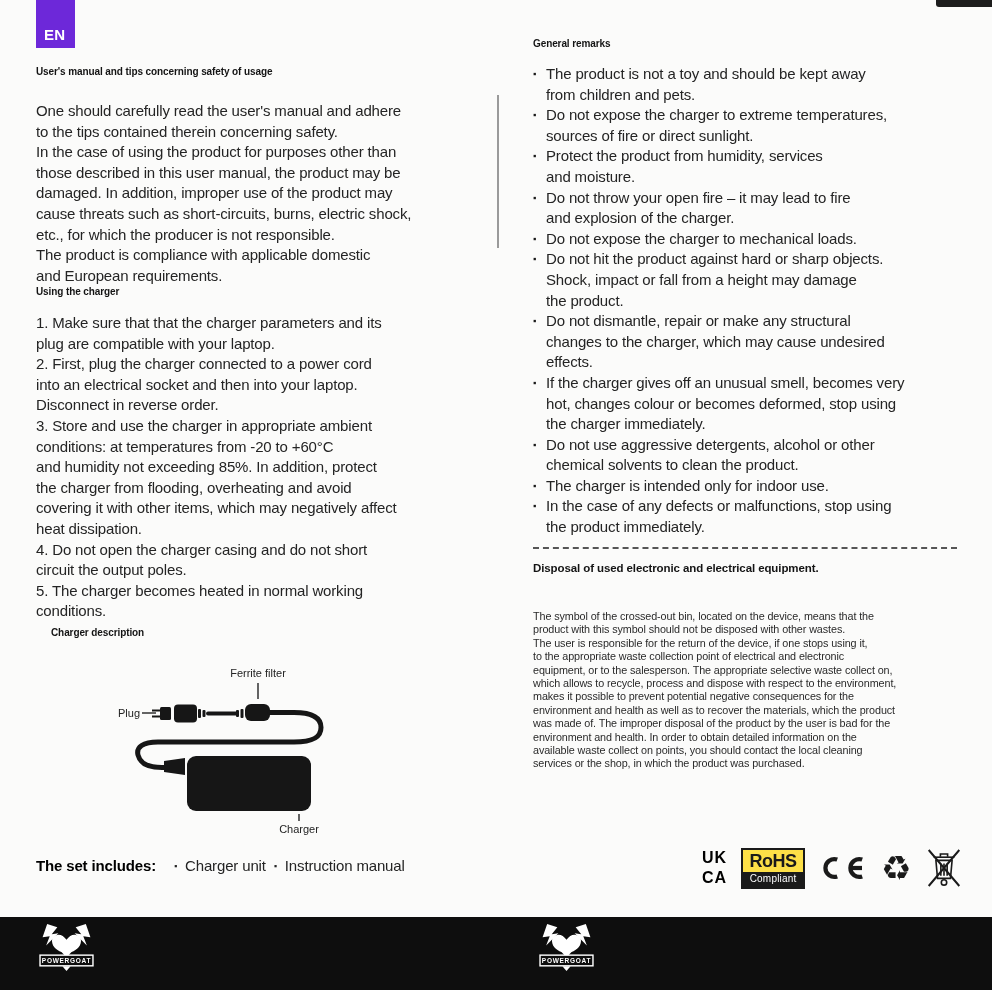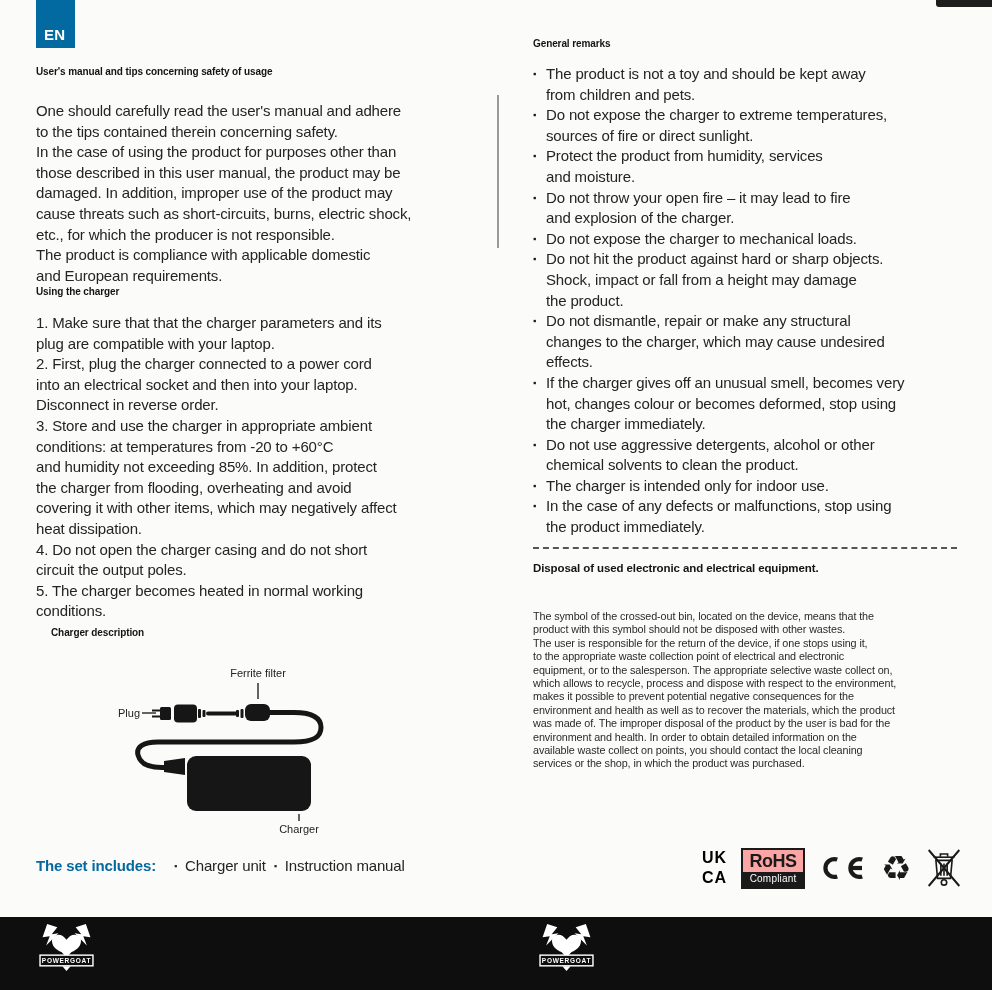--- a/index.html
+++ b/index.html
@@ -6,49 +6,49 @@
   body{
     width:992px;height:990px;position:relative;overflow:hidden;
     background:#fbfbfa;color:#1f1f1f;
     font-family:"Liberation Sans", sans-serif;
   }
   .abs{position:absolute;}
   .pre{white-space:pre;}
   .h1{font-weight:bold;font-size:10px;color:#141414;letter-spacing:-0.1px;}
   .body-text{font-size:15px;line-height:20.6px;letter-spacing:-0.15px;color:#242424;}
   
-  .en-badge{left:36px;top:0;width:39px;height:48px;background:#0369a1;}
+  .en-badge{left:36px;top:0;width:39px;height:48px;background:#6d28d9;}
   .en-badge span{position:absolute;left:8px;bottom:5px;color:#ffffff;font-weight:bold;font-size:15px;letter-spacing:0.3px;}
   
   .smudge{right:0;top:0;width:56px;height:7px;background:#1d1d1d;border-radius:0 0 0 3px;}
   .fold-line{left:497px;top:95px;width:2px;height:153px;background:#3a3a3a;opacity:0.5;}
   
   .safety-h{left:36px;top:66px;text-align:right;}
   .safety-p{left:36px;top:92px;width:440px;margin-top:9px;}
   .using-h{left:36px;top:286px;}
   .using-p{left:36px;top:313px;width:440px;}
   .desc-h{left:51px;top:627px;}
   .diagram{left:36px;top:650px;}
   .diagram text{font-family:"Liberation Sans", sans-serif;font-size:11px;fill:#232323;}
   .set-line{left:36px;top:857px;display:flex;align-items:baseline;font-size:15px;letter-spacing:-0.15px;color:#242424;}
-  .set-line .lbl{font-weight:bold;color:#0369a1;margin-right:10px;}
+  .set-line .lbl{font-weight:bold;color:#000000;margin-right:10px;}
   .set-line .blt-s{font-size:9px;margin:0 8px;position:relative;top:-2px;}
   
   .remarks-h{left:533px;top:38px;}
   .remarks-list{left:533px;top:64px;width:436px;}
   .remark{display:flex;}
   .blt{flex:none;width:13px;font-size:9.5px;line-height:20.6px;color:#1a1a1a;}
   .remark .txt{flex:1;}
   .divider{left:533px;top:547px;width:424px;border-top:2px dashed #555;height:0;}
   .disposal-h{left:533px;top:562px;font-weight:bold;font-size:11.5px;color:#141414;letter-spacing:-0.1px;}
   .disposal-p{left:533px;top:610px;width:436px;font-size:10.8px;line-height:13.4px;letter-spacing:-0.1px;color:#2a2a2a;}
   
   .badges{left:702px;top:843px;height:50px;display:flex;align-items:center;gap:14px;}
   .ukca{font-weight:bold;font-size:16px;line-height:20px;letter-spacing:1px;color:#000000;}
-  .rohs{border:2.5px solid #1a1a1a;width:60px;text-align:center;background:#fca5a5;}
+  .rohs{border:2.5px solid #1a1a1a;width:60px;text-align:center;background:#fde047;}
   .rohs .t{font-weight:bold;font-size:18px;letter-spacing:-0.5px;color:#1a1a1a;padding:1px 0 0 0;display:block;}
   .rohs .s{display:block;background:#1a1a1a;color:#ffffff;font-size:10px;padding:1.5px 0 2.5px 0;letter-spacing:0.2px;}
   .recycle{font-size:34px;color:#1a1a1a;line-height:1;}
   
   .footer-bar{left:0;top:917px;width:992px;height:73px;background:#0e0e0e;}
   .goat{position:absolute;top:7px;}
   .goat.g1{left:38px;} .goat.g2{left:538px;}
   .goat text{font-family:"Liberation Sans", sans-serif;}
 </style>
 </head>

